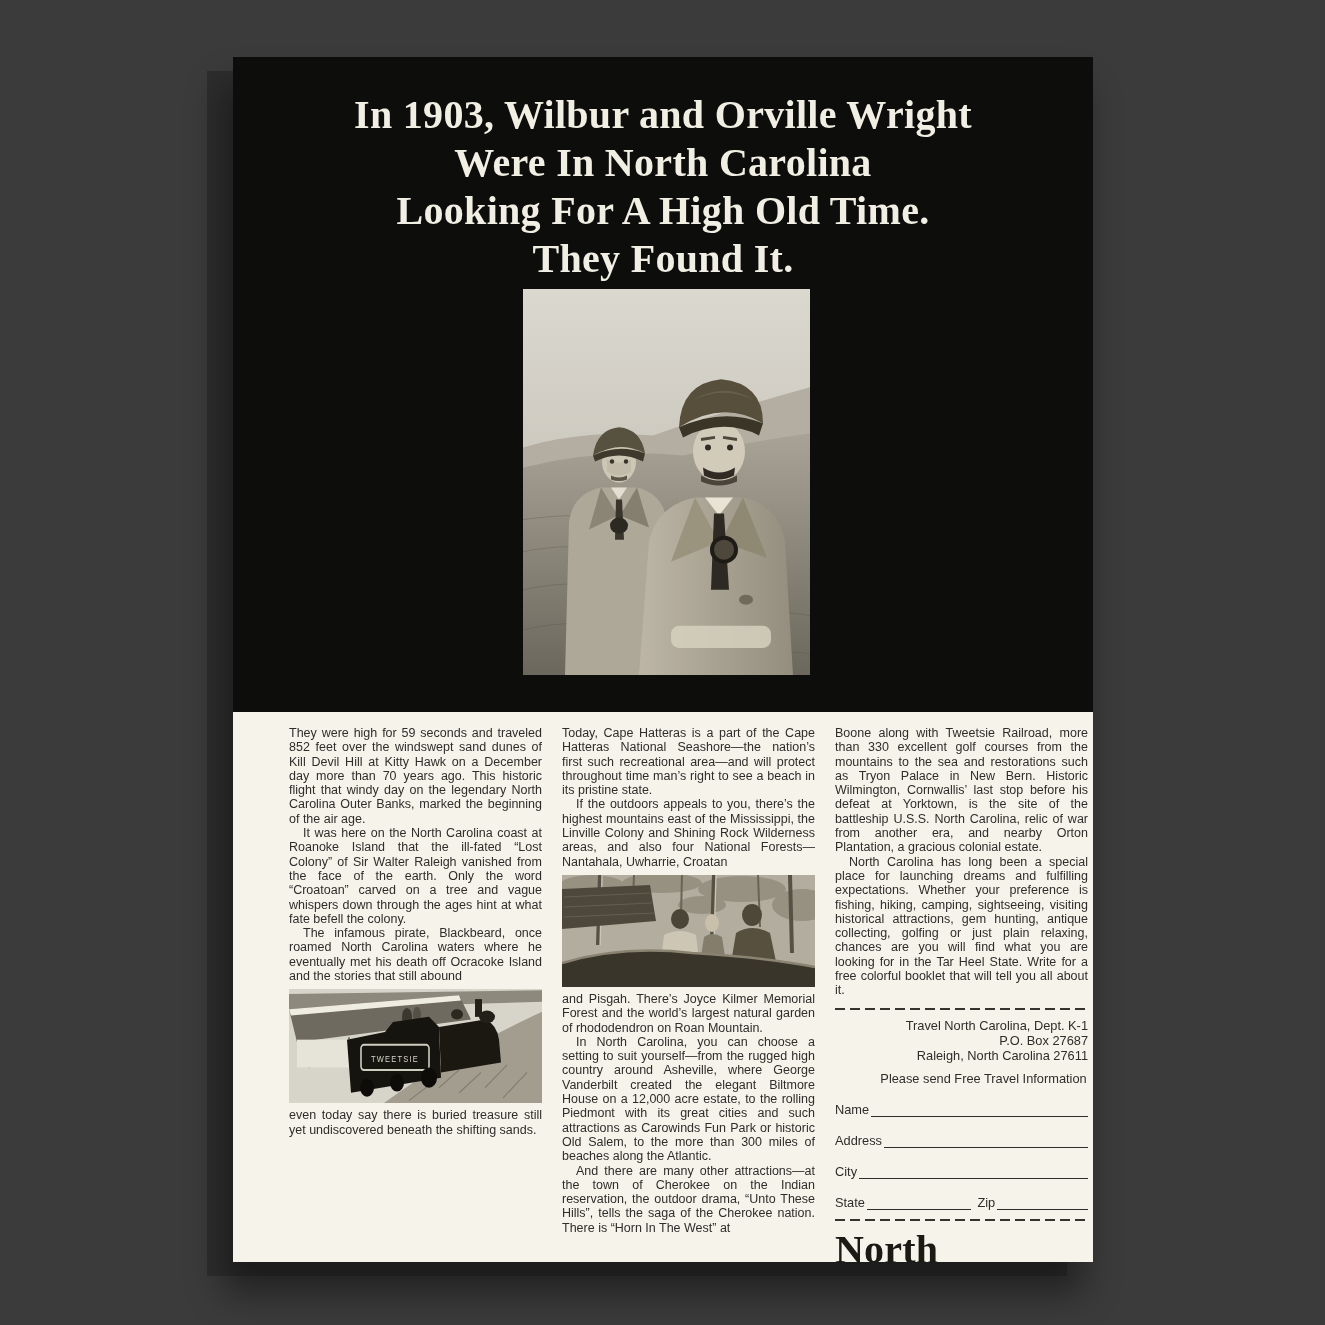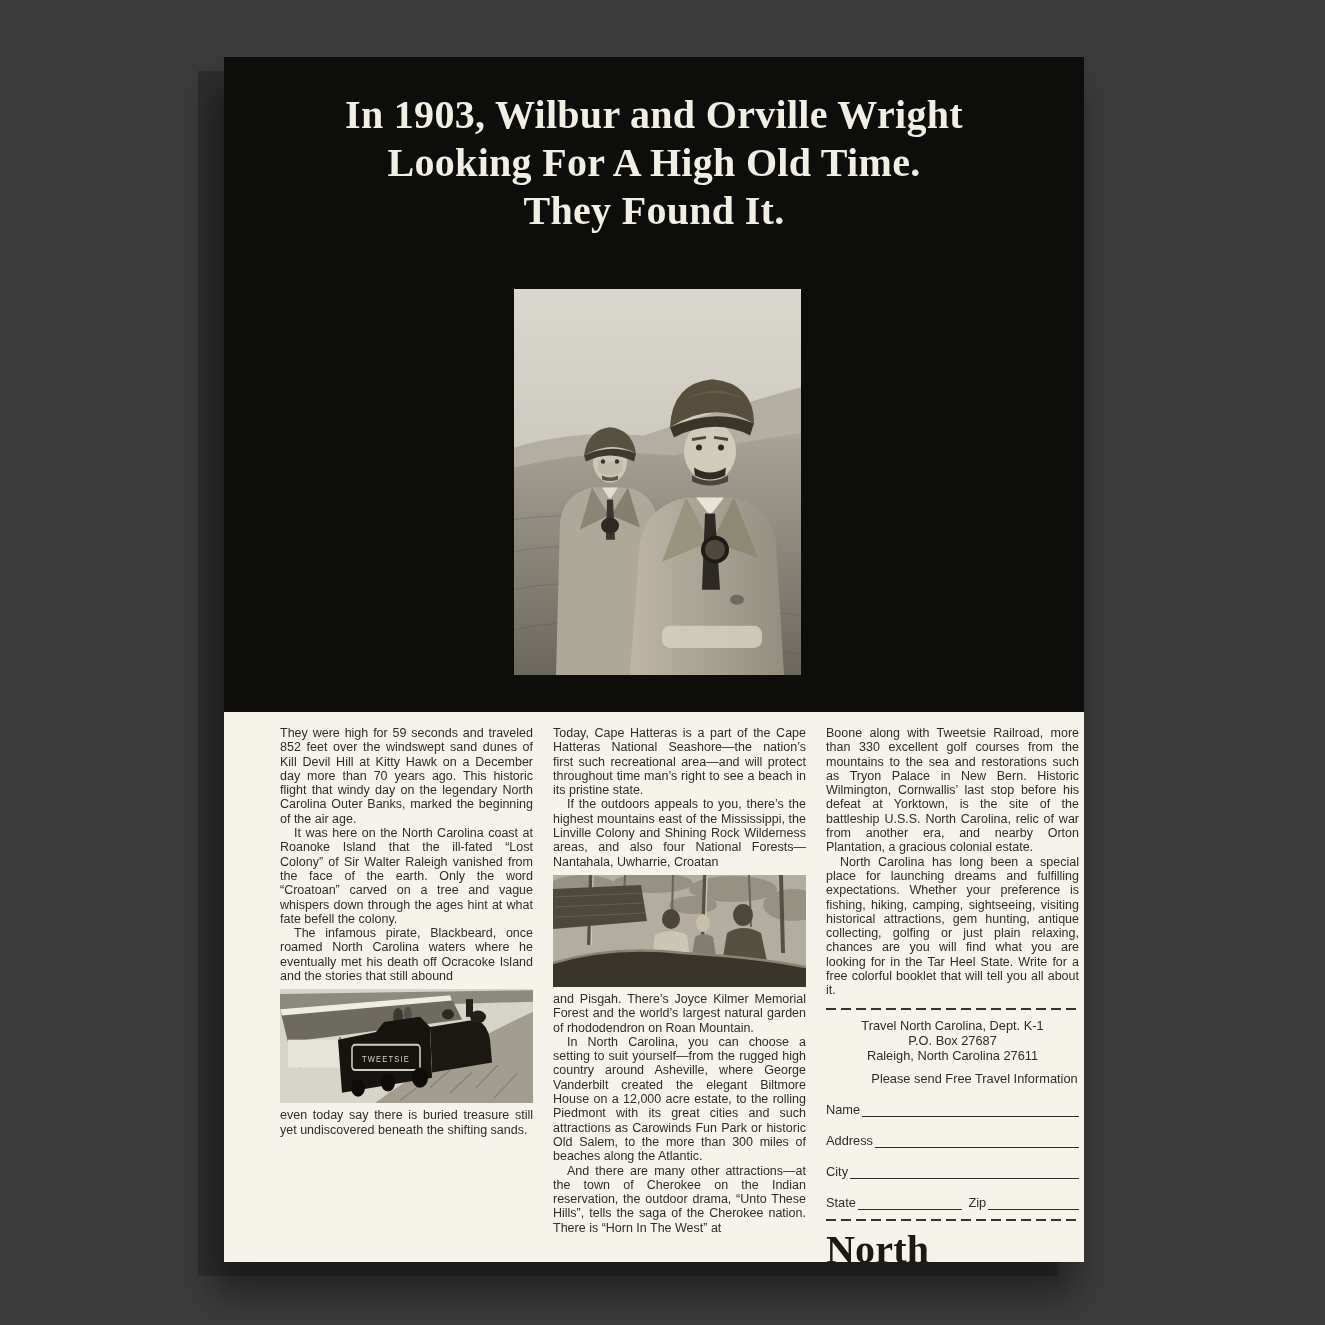--- a/index.html
+++ b/index.html
@@ -4,21 +4,21 @@
 <style>
   html,body{margin:0;padding:0;}
   body{
     width:1325px;height:1325px;
     background:#3b3b3b;
     position:relative;
     font-family:"Liberation Sans",sans-serif;
     overflow:hidden;
   }
   .page{
-    position:absolute;left:224px;top:57px;width:860px;height:1205px;
+    position:absolute;left:233px;top:57px;width:860px;height:1205px;
     box-shadow:-26px 14px 0 rgba(20,20,20,0.35), -10px 30px 34px rgba(0,0,0,0.45);
     background:#a3a3a3;
   }
   
   .black-section{
     position:relative;height:655px;background:#0d0d0c;overflow:hidden;
   }
   .headline{
     padding-top:34px;text-align:center;
     font-family:"Liberation Serif",serif;font-weight:700;
@@ -47,21 +47,21 @@
   figure.inline-photo{margin:6px 0 5px 0;background:#b5b0a3;}
   figure.inline-photo svg{display:block;width:100%;height:100%;}
   .fig-train{width:253px;height:114px;}
   .fig-forest{width:253px;height:112px;}
   
   .dash-rule{
     height:2px;background:repeating-linear-gradient(90deg,#34332e 0 10px,transparent 10px 15px);
   }
   .dash-top{margin:10px 0 8px 0;}
   .dash-bottom{margin:9px 0 0 0;}
-  .coupon-address p{margin:0;font-size:12.8px;line-height:15px;text-align:center;}
+  .coupon-address p{margin:0;font-size:12.8px;line-height:15px;text-align:right;}
   .coupon-request{margin-top:8px;font-size:12.8px;line-height:15px;text-align:center;margin-left:44px;}
   .field-row{
     display:flex;align-items:flex-end;margin-top:16px;
     font-size:12.8px;line-height:15px;
   }
   .field-row .rule{
     flex:1;border-bottom:1.4px solid #2e2d2a;height:13px;margin-left:2px;
   }
   .field-row .rule.state-rule{flex:1.15;margin-right:6px;}
   .field-row .zip-label{margin-left:0;}
@@ -73,20 +73,21 @@
   }
 </style>
 </head>
 <body>
 
 <div class="page">
 
   <div class="black-section">
     <div class="headline">
       <div>In 1903, Wilbur and Orville Wright</div>
+      <div>Were In North Carolina</div>
       <div>Looking For A High Old Time.</div>
       <div>They Found It.</div>
     </div>
 
     <figure class="photo-frame">
       <svg viewBox="0 0 287 385" preserveAspectRatio="none">
         <defs>
           <linearGradient id="sky" x1="0" y1="0" x2="0" y2="1">
             <stop offset="0" stop-color="#dbd8cf"></stop>
               <stop offset="1" stop-color="#b9b5aa"></stop>

